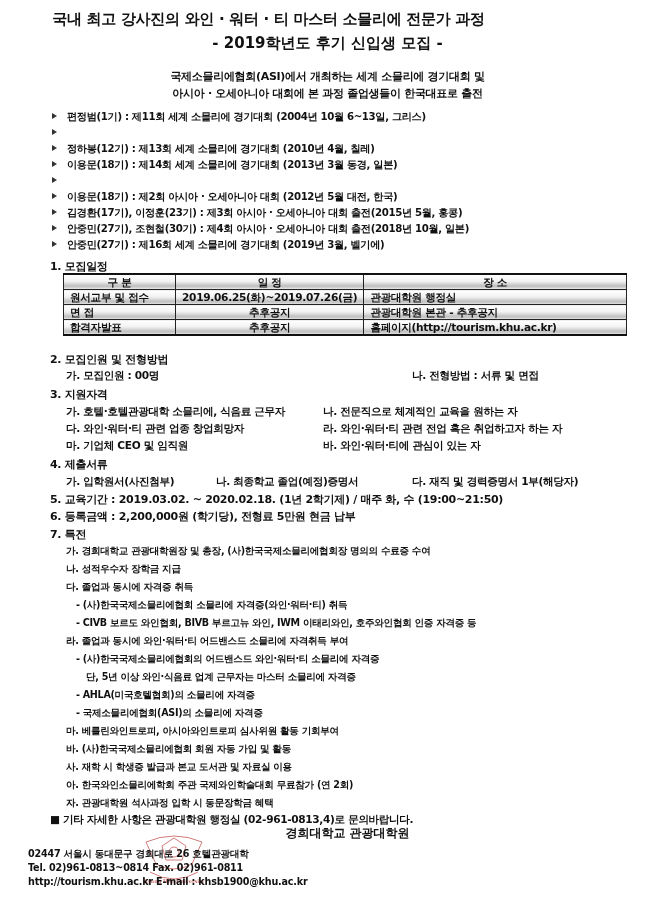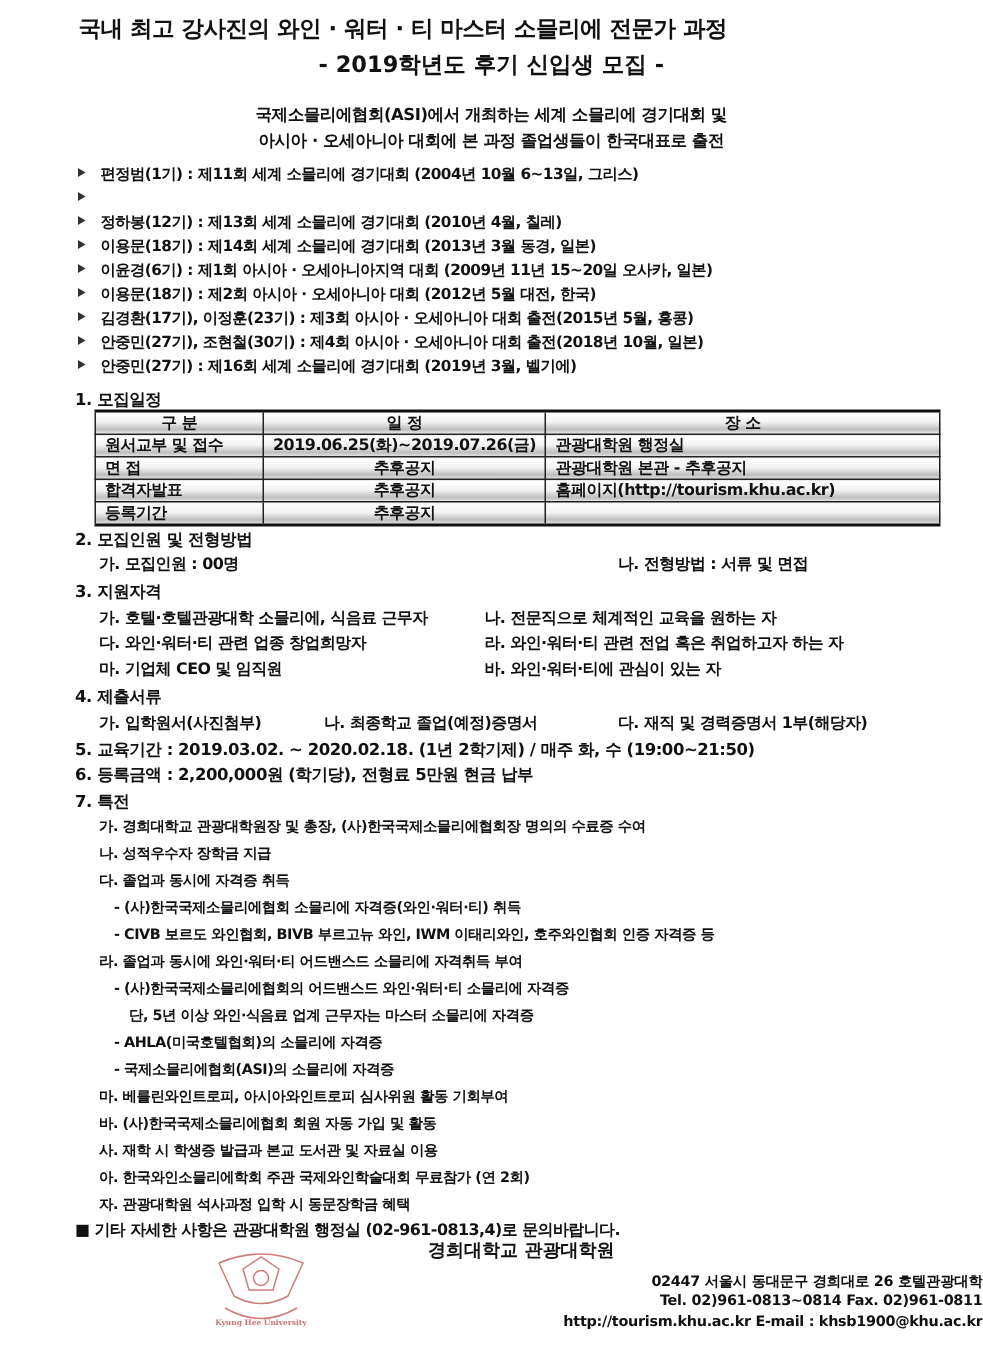--- a/index.html
+++ b/index.html
@@ -14,37 +14,37 @@
   .sec { left:50px; font-size:11px; letter-spacing:-0.3px; white-space:nowrap; }
   .it { font-size:10.6px; letter-spacing:-0.35px; white-space:nowrap; }
   .sm { font-size:9.6px; letter-spacing:-0.3px; white-space:nowrap; }
   table.sched { position:absolute; left:63px; top:273px; width:564px; border-collapse:collapse; font-size:10.6px; letter-spacing:-0.3px; }
   table.sched td { border:1px solid #222; height:14px; padding:0 6px; line-height:14px;
      background:linear-gradient(to bottom,#ffffff 0%,#f2f2f2 45%,#bdbdbd 80%,#e8e8e8 100%); white-space:nowrap; }
   table.sched td.c { text-align:center; }
   table.sched tr.head td { border-top:2px solid #111; }
   table.sched tr:last-child td { border-bottom:2px solid #111; }
   .footer-title { left:0; width:655px; top:825px; text-align:center; font-size:12px; padding-left:40px; box-sizing:border-box; }
-  .footer-line { left:0; width:655px; text-align:right; font-size:9.6px; padding-left:45px; box-sizing:border-box; letter-spacing:-0.2px; }
+  .footer-line { left:0; width:655px; text-align:left; font-size:9.6px; padding-left:28px; box-sizing:border-box; letter-spacing:-0.2px; }
   .seal { left:140px; top:828px; width:68px; height:60px; }
 </style>
 </head>
 <body>
 
 <div class="abs title1">국내 최고 강사진의 와인 · 워터 · 티 마스터 소믈리에 전문가 과정</div>
 <div class="abs title2">- 2019학년도 후기 신입생 모집 -</div>
 <div class="abs sub" style="top:69px">국제소믈리에협회(ASI)에서 개최하는 세계 소믈리에 경기대회 및</div>
 <div class="abs sub" style="top:86px">아시아 · 오세아니아 대회에 본 과정 졸업생들이 한국대표로 출전</div>
 
 <div>
   <div class="abs bul" style="top:109px"><span class="tri"></span><span>편정범(1기) : 제11회 세계 소믈리에 경기대회 (2004년 10월 6~13일, 그리스)</span></div>
   <div class="abs bul" style="top:125px"><span class="tri"></span></div>
   <div class="abs bul" style="top:141px"><span class="tri"></span><span>정하봉(12기) : 제13회 세계 소믈리에 경기대회 (2010년 4월, 칠레)</span></div>
   <div class="abs bul" style="top:157px"><span class="tri"></span><span>이용문(18기) : 제14회 세계 소믈리에 경기대회 (2013년 3월 동경, 일본)</span></div>
-  <div class="abs bul" style="top:173px"><span class="tri"></span><span>이윤경(6기) : 제1회 아시아 · 오세아니아지역 대회 (2009년 11년 15~20일 오사카, 일본)</span></div>
+  <div class="abs bul" style="top:173px"><span class="tri"></span></div>
   <div class="abs bul" style="top:189px"><span class="tri"></span><span>이용문(18기) : 제2회 아시아 · 오세아니아 대회 (2012년 5월 대전, 한국)</span></div>
   <div class="abs bul" style="top:205px"><span class="tri"></span><span>김경환(17기), 이정훈(23기) : 제3회 아시아 · 오세아니아 대회 출전(2015년 5월, 홍콩)</span></div>
   <div class="abs bul" style="top:221px"><span class="tri"></span><span>안중민(27기), 조현철(30기) : 제4회 아시아 · 오세아니아 대회 출전(2018년 10월, 일본)</span></div>
   <div class="abs bul" style="top:237px"><span class="tri"></span><span>안중민(27기) : 제16회 세계 소믈리에 경기대회 (2019년 3월, 벨기에)</span></div>
 </div>
 
 <div class="abs sec" style="top:259px">1. 모집일정</div>
 <table class="sched">
   <colgroup>
       <col style="width:112px">
@@ -64,25 +64,20 @@
   </tr>
   <tr>
     <td>면    접</td>
     <td class="c">추후공지</td>
     <td>관광대학원 본관 - 추후공지</td>
   </tr>
   <tr>
     <td>합격자발표</td>
     <td class="c">추후공지</td>
     <td>홈페이지(http://tourism.khu.ac.kr)</td>
-  </tr>
-  <tr>
-    <td>등록기간</td>
-    <td class="c">추후공지</td>
-    <td></td>
   </tr>
 </tbody>
   </table>
 
 <div class="abs sec" style="top:352px">2. 모집인원 및 전형방법</div>
 <div class="abs it" style="left:66px;top:369px">가. 모집인원 : 00명</div>
 <div class="abs it" style="left:412px;top:369px">나. 전형방법 : 서류 및 면접</div>
 
 <div class="abs sec" style="top:387px">3. 지원자격</div>
 <div class="abs it" style="left:66px;top:405px">가. 호텔·호텔관광대학 소믈리에, 식음료 근무자</div>

